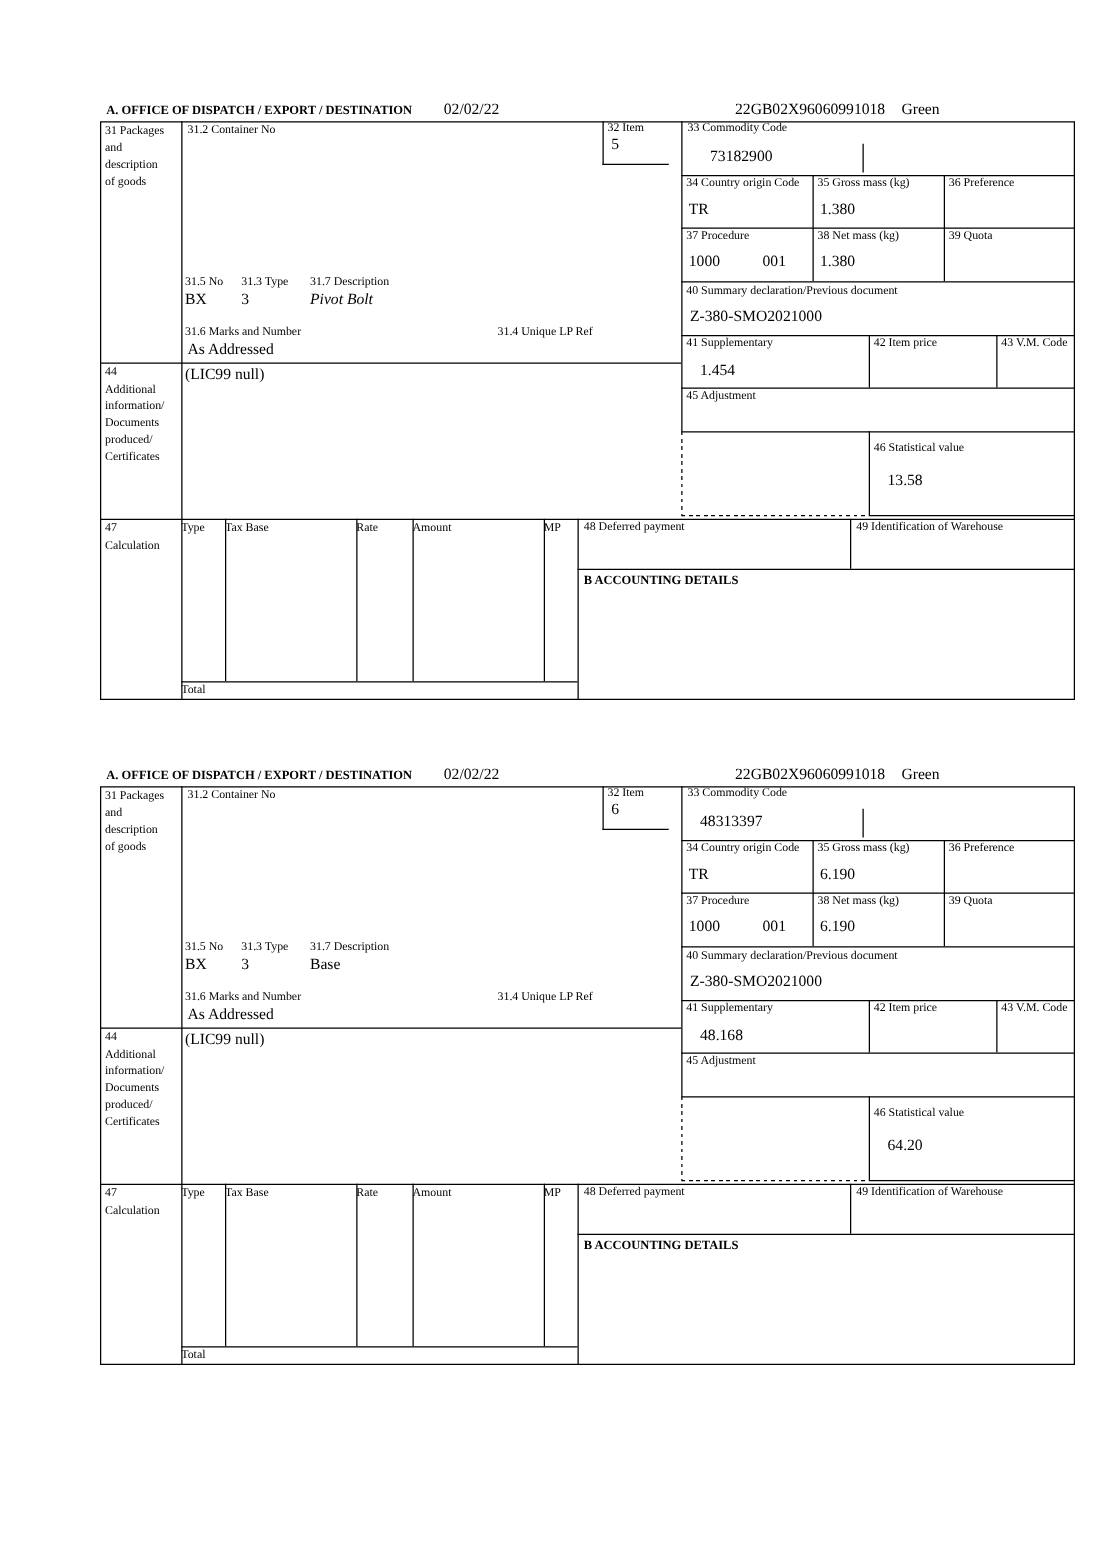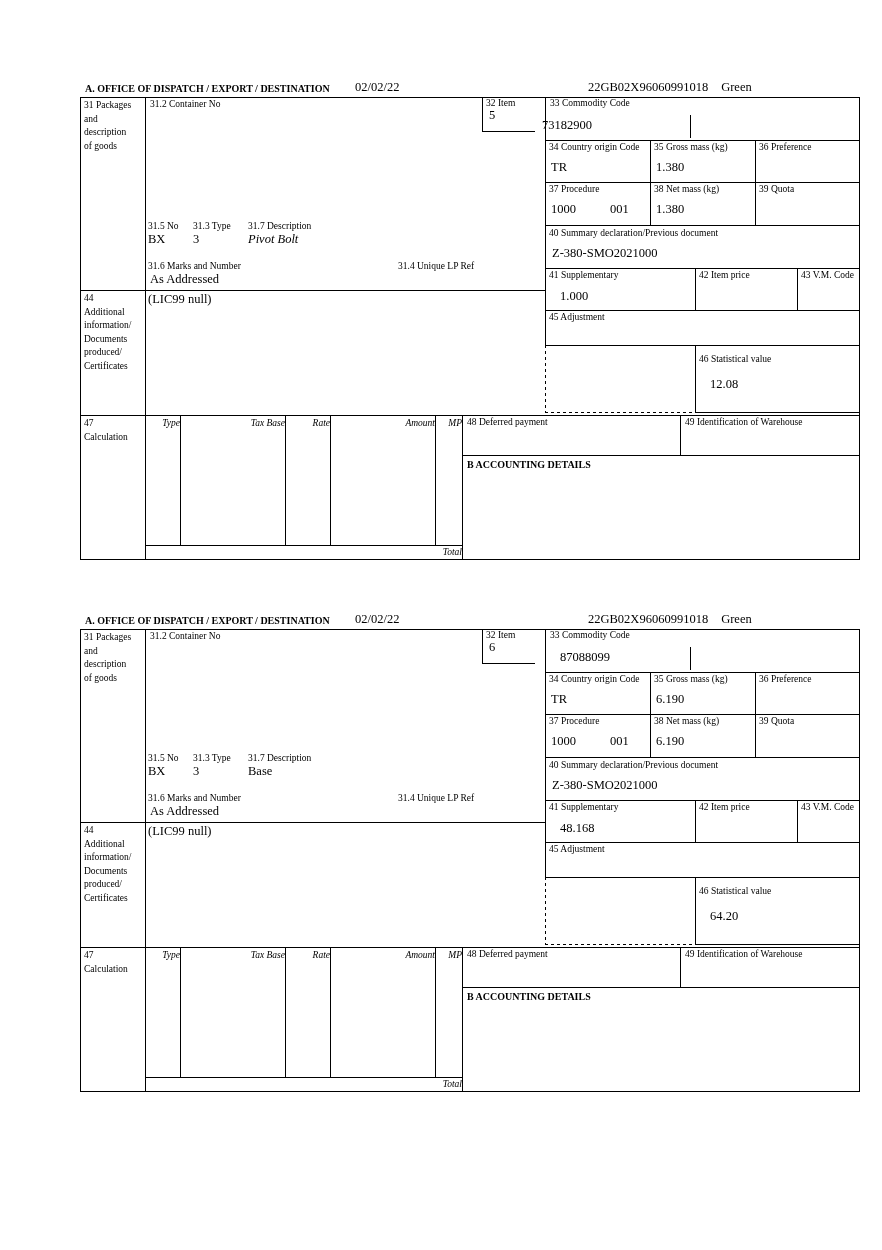--- a/index.html
+++ b/index.html
@@ -11,21 +11,21 @@
   .block:nth-child(2) { top:612px; }
   .outer { position:absolute; border:1px solid #000; }
   .hl { position:absolute; height:1px; background:#000; }
   .vl { position:absolute; width:1px; background:#000; }
   .hl.dash { background:repeating-linear-gradient(to right,#000 0 3px,transparent 3px 6px); }
   .vl.dash { background:repeating-linear-gradient(to bottom,#000 0 3px,transparent 3px 6px); }
   .lbl { position:absolute; font-size:9.5px; line-height:11px; white-space:nowrap; }
   .lbl.wrap { white-space:pre-line; line-height:13.5px; }
   .val { position:absolute; font-size:12.5px; line-height:14px; white-space:nowrap; }
   .bold { font-weight:bold; }
-  .ctr { text-align:right;font-style:italic; }
+  .ctr { text-align:left; }
 </style>
 </head>
 <body>
 
 <div id="pages">
   <div class="block">
 
     <div class="lbl bold" style="left:85px;top:3px;font-size:10px;">A.  OFFICE OF DISPATCH / EXPORT / DESTINATION</div>
     <div class="val" style="left:355px;top:0px;">02/02/22</div>
     <div class="val" style="left:588px;top:0px;"><span>22GB02X96060991018</span><span style="margin-left:13px;">Green</span></div>
@@ -84,47 +84,47 @@
     <div class="val" style="left:193px;top:152px;">3</div>
     <div class="val" style="left:248px;top:152px;font-style:italic;">Pivot Bolt</div>
 
     <div class="lbl" style="left:148px;top:181px;">31.6 Marks and Number</div>
     <div class="lbl" style="left:398px;top:181px;">31.4 Unique LP Ref</div>
     <div class="val" style="left:150px;top:192px;">As Addressed</div>
 
     <div class="val" style="left:148px;top:212px;">(LIC99 null)</div>
 
     <div class="lbl" style="left:550px;top:18px;">33 Commodity Code</div>
-    <div class="val" style="left:542px;top:38px;">73182900</div>
+    <div class="val" style="left:568px;top:38px;">73182900</div>
 
     <div class="lbl" style="left:549px;top:62px;">34 Country origin Code</div>
     <div class="val" style="left:551px;top:80px;">TR</div>
     <div class="lbl" style="left:654px;top:62px;">35 Gross mass (kg)</div>
     <div class="val" style="left:656px;top:80px;">1.380</div>
     <div class="lbl" style="left:759px;top:62px;">36 Preference</div>
 
     <div class="lbl" style="left:549px;top:104px;">37 Procedure</div>
     <div class="val" style="left:551px;top:122px;">1000</div>
     <div class="val" style="left:610px;top:122px;">001</div>
     <div class="lbl" style="left:654px;top:104px;">38 Net mass (kg)</div>
     <div class="val" style="left:656px;top:122px;">1.380</div>
     <div class="lbl" style="left:759px;top:104px;">39 Quota</div>
 
     <div class="lbl" style="left:549px;top:148px;">40 Summary declaration/Previous document</div>
     <div class="val" style="left:552px;top:166px;">Z-380-SMO2021000</div>
 
     <div class="lbl" style="left:549px;top:190px;">41 Supplementary</div>
-    <div class="val" style="left:560px;top:209px;">1.000</div>
+    <div class="val" style="left:560px;top:209px;">1.454</div>
     <div class="lbl" style="left:699px;top:190px;">42 Item price</div>
     <div class="lbl" style="left:801px;top:190px;">43 V.M. Code</div>
 
     <div class="lbl" style="left:549px;top:232px;">45 Adjustment</div>
 
     <div class="lbl" style="left:699px;top:274px;">46 Statistical value</div>
-    <div class="val" style="left:710px;top:297px;">12.08</div>
+    <div class="val" style="left:710px;top:297px;">13.58</div>
 
     <div class="lbl ctr" style="left:145px;top:338px;width:35px;">Type</div>
     <div class="lbl ctr" style="left:180px;top:338px;width:105px;">Tax Base</div>
     <div class="lbl ctr" style="left:285px;top:338px;width:45px;">Rate</div>
     <div class="lbl ctr" style="left:330px;top:338px;width:105px;">Amount</div>
     <div class="lbl ctr" style="left:435px;top:338px;width:27px;">MP</div>
     <div class="lbl ctr" style="left:145px;top:467px;width:317px;">Total</div>
 
     <div class="lbl" style="left:467px;top:337px;">48 Deferred payment</div>
     <div class="lbl" style="left:685px;top:337px;">49 Identification of Warehouse</div>
@@ -192,21 +192,21 @@
     <div class="val" style="left:193px;top:152px;">3</div>
     <div class="val" style="left:248px;top:152px;">Base</div>
 
     <div class="lbl" style="left:148px;top:181px;">31.6 Marks and Number</div>
     <div class="lbl" style="left:398px;top:181px;">31.4 Unique LP Ref</div>
     <div class="val" style="left:150px;top:192px;">As Addressed</div>
 
     <div class="val" style="left:148px;top:212px;">(LIC99 null)</div>
 
     <div class="lbl" style="left:550px;top:18px;">33 Commodity Code</div>
-    <div class="val" style="left:560px;top:38px;">87088099</div>
+    <div class="val" style="left:560px;top:38px;">48313397</div>
 
     <div class="lbl" style="left:549px;top:62px;">34 Country origin Code</div>
     <div class="val" style="left:551px;top:80px;">TR</div>
     <div class="lbl" style="left:654px;top:62px;">35 Gross mass (kg)</div>
     <div class="val" style="left:656px;top:80px;">6.190</div>
     <div class="lbl" style="left:759px;top:62px;">36 Preference</div>
 
     <div class="lbl" style="left:549px;top:104px;">37 Procedure</div>
     <div class="val" style="left:551px;top:122px;">1000</div>
     <div class="val" style="left:610px;top:122px;">001</div>

